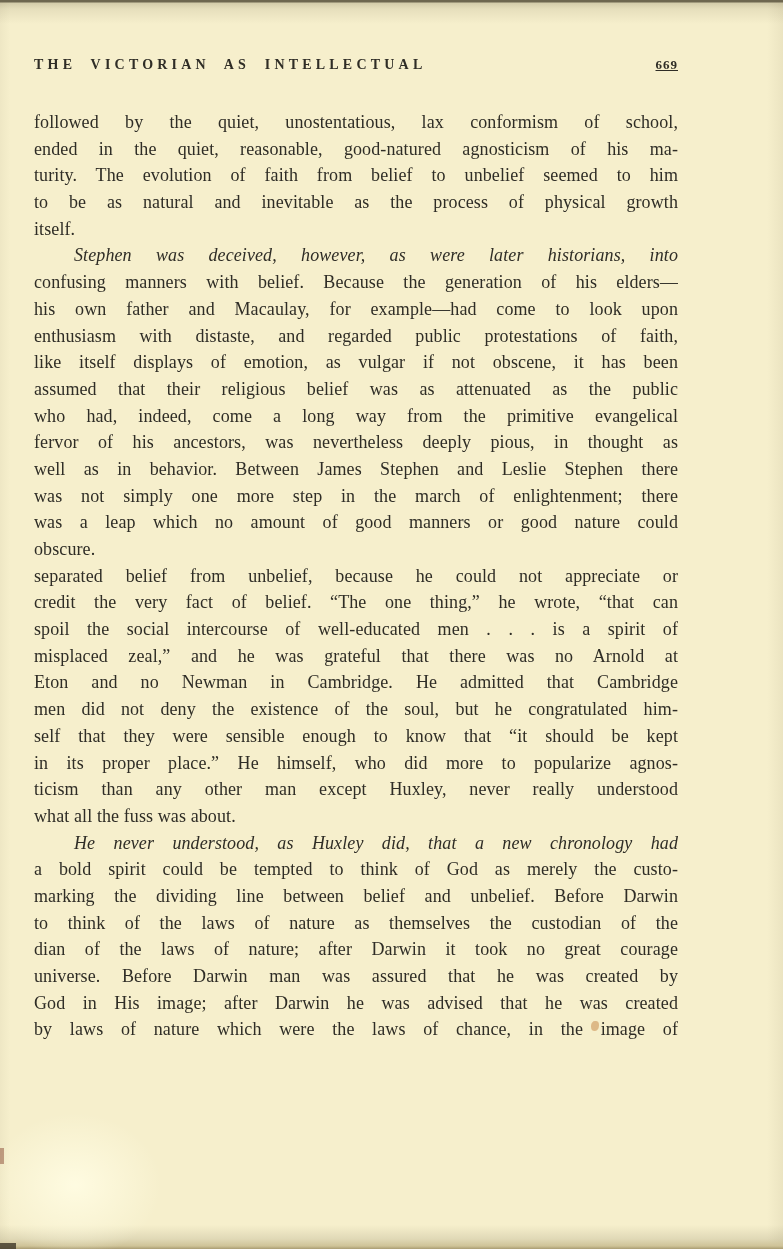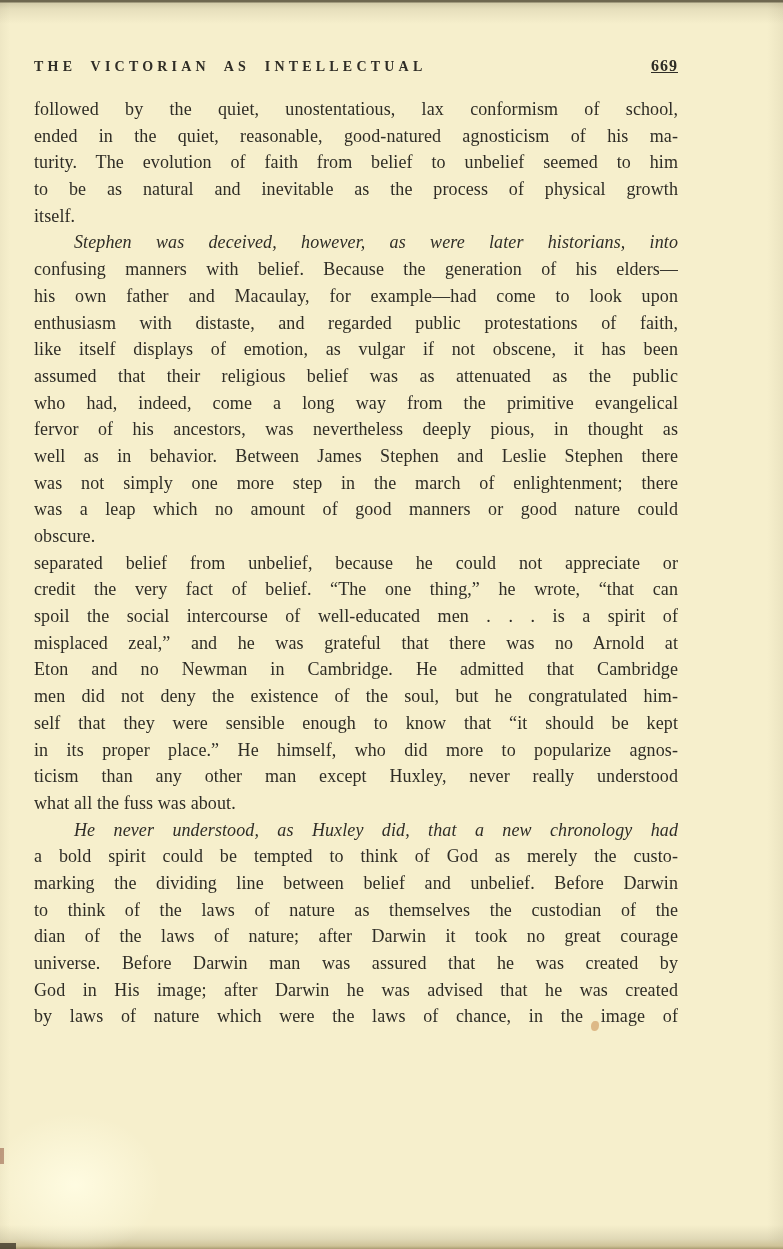--- a/index.html
+++ b/index.html
@@ -32,28 +32,28 @@
   }
   .running-title {
     font-weight: bold;
     font-size: 14px;
     letter-spacing: 4.2px;
     word-spacing: 7px;
     white-space: nowrap;
   }
   .page-number {
     font-weight: bold;
-    font-size: 16px;
+    font-size: 13px;
     letter-spacing: 1px;
     text-decoration: underline;
   }
 
   .body-text {
     position: absolute;
-    top: 96px;
+    top: 109px;
     left: 34px;
     width: 644px;
   }
   .paragraph { margin: 0; padding: 0; }
   .line {
     font-size: 18px;
     line-height: 26.7px;
     height: 26.7px;
     overflow: hidden;
     text-align: justify;

